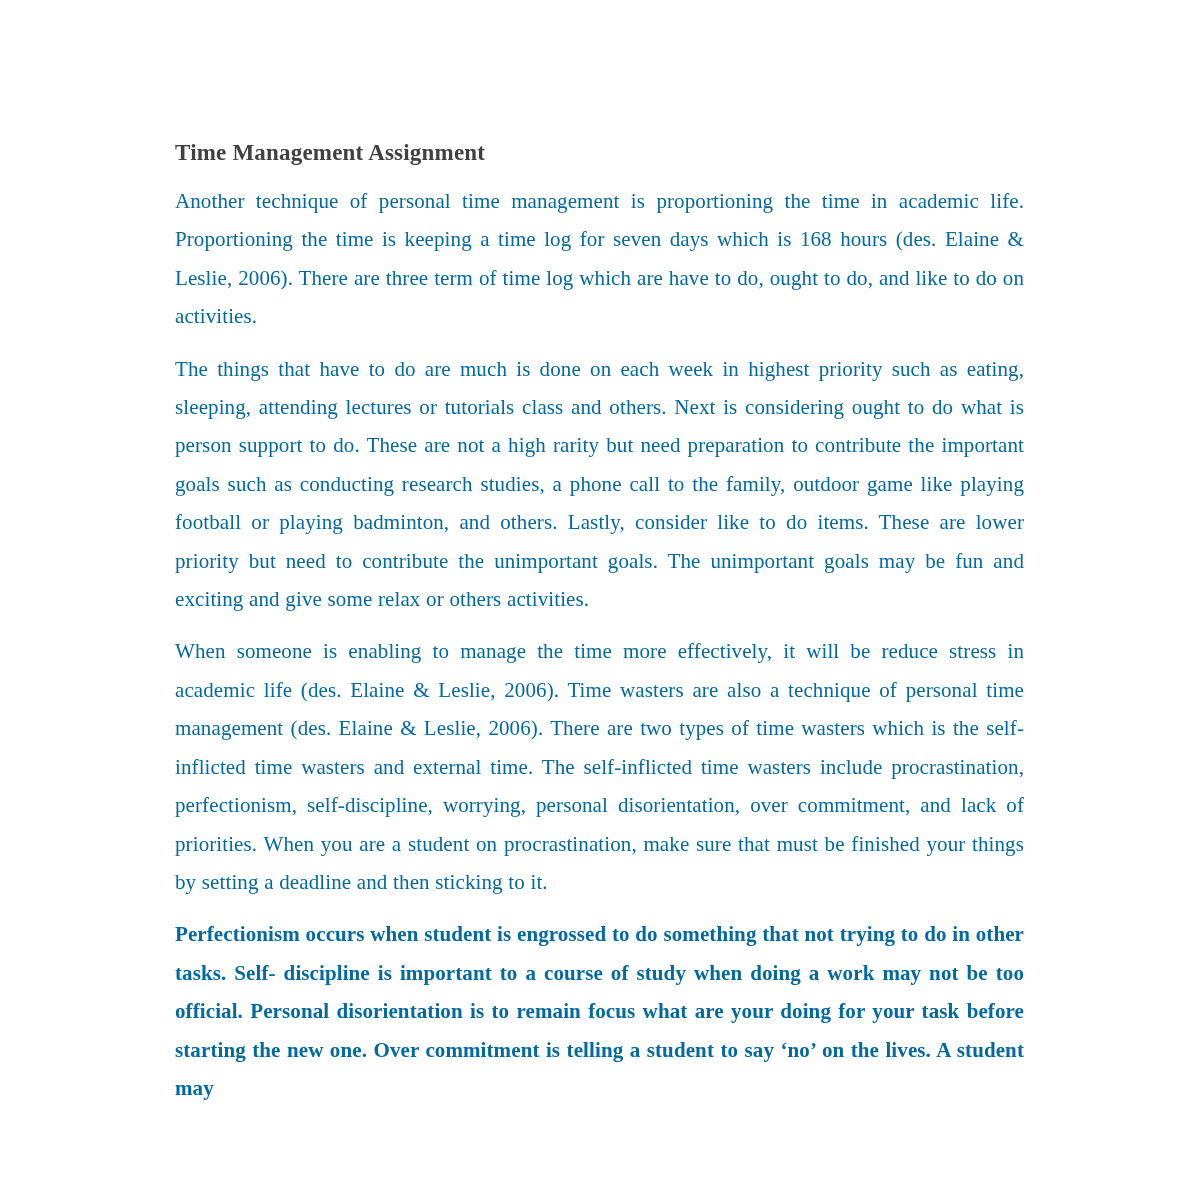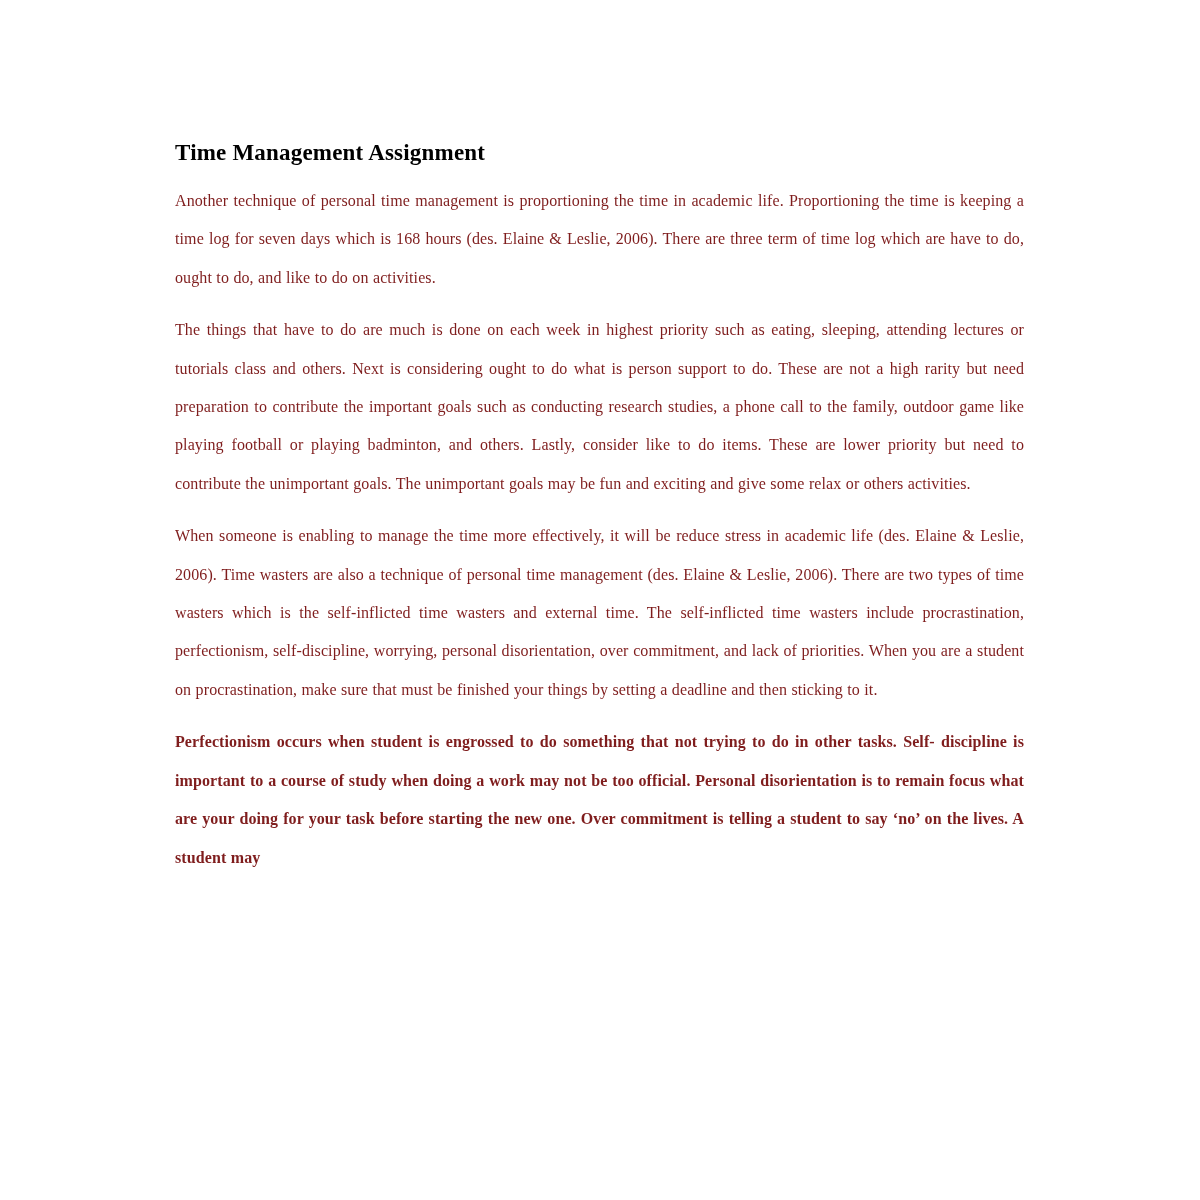--- a/index.html
+++ b/index.html
@@ -25,33 +25,33 @@
     position: absolute;
     left: 175px;
     top: 138px;
     width: 849px;
   }
 
   .doc-title {
     font-family: "Liberation Serif", "DejaVu Serif", serif;
     font-size: 23px;
     font-weight: bold;
-    color: #000000;
+    color: #404040;
     letter-spacing: 0.2px;
     line-height: 30px;
     margin: 0 0 14px 0;
     text-align: left;
     white-space: nowrap;
   }
 
   .para {
     font-family: "Liberation Serif", "DejaVu Serif", serif;
-    font-size: 16px;
+    font-size: 21px;
     font-weight: normal;
-    color: #7f1d1d;
+    color: #0369a1;
     line-height: 38.4px;
     text-align: justify;
     text-justify: inter-word;
     margin: 0 0 14px 0;
     letter-spacing: 0.1px;
     word-spacing: 0.3px;
     -webkit-hyphens: none;
     hyphens: none;
   }
 

